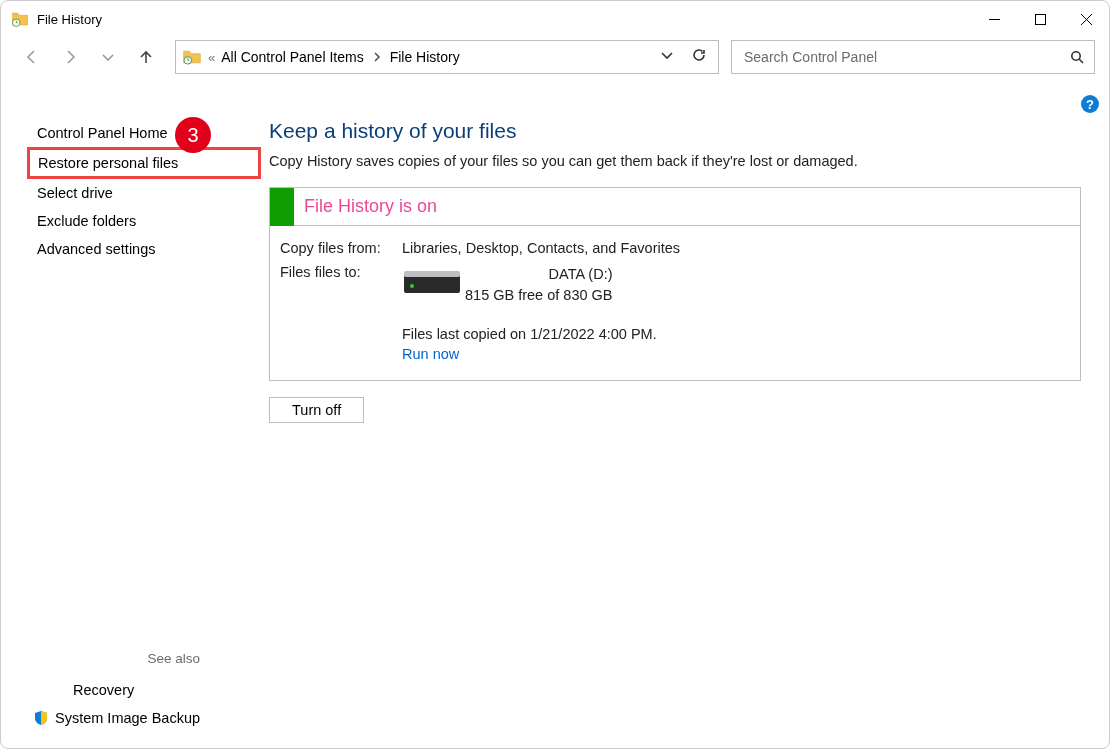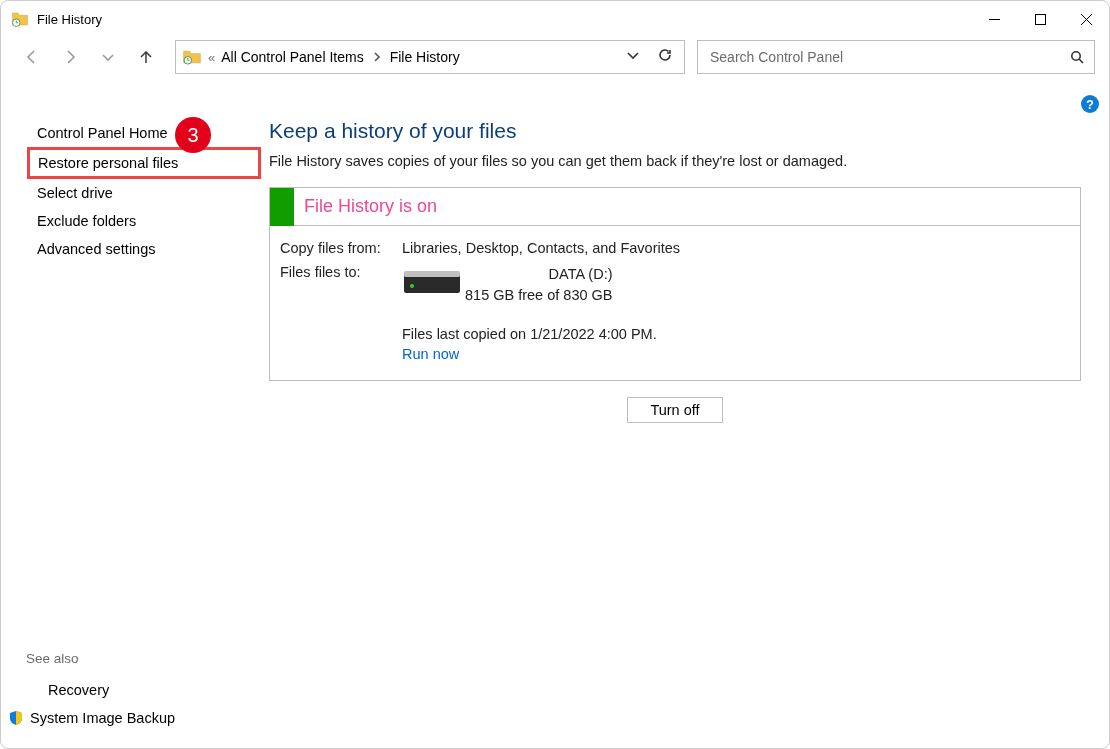--- a/index.html
+++ b/index.html
@@ -26,21 +26,21 @@
     flex:1 1 auto; height:34px; border:1px solid #bdbdbd;
     display:flex; align-items:center; padding:0 6px; margin:0 8px; background:#fff;
   }
   .addressbar .sep { color:#777; font-size:13px; margin:0 6px; }
   .addressbar .crumb { font-size:14px; color:#000; white-space:nowrap; }
   .addressbar .chev { width:10px; height:10px; stroke:#555; stroke-width:1.6; fill:none; margin:0 8px; }
   .addressbar .addr-icon { width:20px; height:20px; }
   .addressbar .tail { margin-left:auto; display:flex; align-items:center; gap:18px; padding-right:6px; }
   .addressbar .tail svg { width:14px; height:14px; stroke:#333; stroke-width:1.6; fill:none; }
   .searchbox {
-    width:398px; height:34px; border:1px solid #bdbdbd;
+    width:364px; height:34px; border:1px solid #bdbdbd;
     display:flex; align-items:center; padding:0 10px; background:#fff;
   }
   .searchbox input {
     flex:1; border:none; outline:none; font-size:14px; color:#333; background:transparent;
   }
   .searchbox input::placeholder { color:#6b6b6b; }
   .searchbox svg { width:14px; height:14px; stroke:#333; stroke-width:1.6; fill:none; }
 
   
   .body { position:absolute; top:90px; bottom:0; left:0; right:0; display:flex; }
@@ -48,21 +48,21 @@
   .sidebar .link { font-size:14.5px; color:#000; padding:6px 0; display:block; white-space:nowrap; }
   .sidebar .link.highlight {
     border:3px solid #ef4444; padding:5px 8px; margin-left:-10px;
   }
   .callout-badge {
     position:absolute; left:174px; top:26px; width:36px; height:36px;
     border-radius:50%; background:#e2001a; color:#fff;
     display:flex; align-items:center; justify-content:center;
     font-size:20px; font-weight:400;
   }
-  .see-also-block { position:absolute; bottom:16px; left:7px; }
+  .see-also-block { position:absolute; bottom:16px; left:32px;text-align:right; }
   .see-also-block .hdr { font-size:13.5px; color:#6b6b6b; margin-bottom:10px; margin-left:18px; }
   .see-also-block .slink { font-size:14.5px; color:#000; padding:6px 0 6px 18px; display:flex; align-items:center; gap:6px; }
   .shield { width:16px; height:16px; }
 
   .main { flex:1; padding:28px 28px 0 8px; position:relative; }
   h1.page-title { font-size:21px; font-weight:400; color:#0a3e7a; margin:0 0 10px 0; }
   .subtitle { font-size:14.5px; color:#222; margin:0 0 18px 0; }
 
   .panel { border:1px solid #bdbdbd; background:#fff; }
   .panel-header {
@@ -73,21 +73,21 @@
   .panel-body { padding:14px 10px 18px 10px; font-size:14.5px; color:#222; }
   .kv-row { display:flex; align-items:flex-start; margin-bottom:8px; }
   .kv-row .k { width:122px; flex:0 0 122px; }
   .kv-row .v { flex:1; }
   .drive-block { display:flex; align-items:center; gap:3px;text-align:right; }
   .drive-svg { width:60px; height:32px; }
   .drive-info { line-height:1.45; }
   .lastcopy { margin:20px 0 4px 122px; }
   .runlink { color:#0066cc; margin-left:122px; }
 
-  .turnoff-row { display:flex; justify-content:center; margin-top:16px; }
+  .turnoff-row { display:flex; justify-content:flex-start; margin-top:16px; }
   .turnoff-btn {
     border:1px solid #bdbdbd; background:#fff; font-size:14.5px;
     padding:4px 22px;
   }
 
   .help-badge {
     position:absolute; right:10px; top:4px; width:18px; height:18px;
     border-radius:50%; background:#0b7dd6; color:#fff;
     display:flex; align-items:center; justify-content:center; font-size:13px; font-weight:bold;
   }
@@ -199,21 +199,21 @@
           <path d="M8 1 L14 3 V8 c0 4-3 6-6 7 V1" fill="#f5c518"></path>
         </svg>
         <span>System Image Backup</span>
       </div>
     </div>
   </div>
 
   <div class="main">
     <div class="help-badge">?</div>
     <h1 class="page-title">Keep a history of your files</h1>
-    <p class="subtitle">File History saves copies of your files so you can get them back if they're lost or damaged.</p>
+    <p class="subtitle">Copy History saves copies of your files so you can get them back if they're lost or damaged.</p>
 
     <div class="panel">
       <div class="panel-header">
         <div class="badge"></div>
         <div class="ptxt">File History is on</div>
       </div>
       <div class="panel-body">
         <div class="kv-row">
           <div class="k">Copy files from:</div>
           <div class="v">Libraries, Desktop, Contacts, and Favorites</div>

